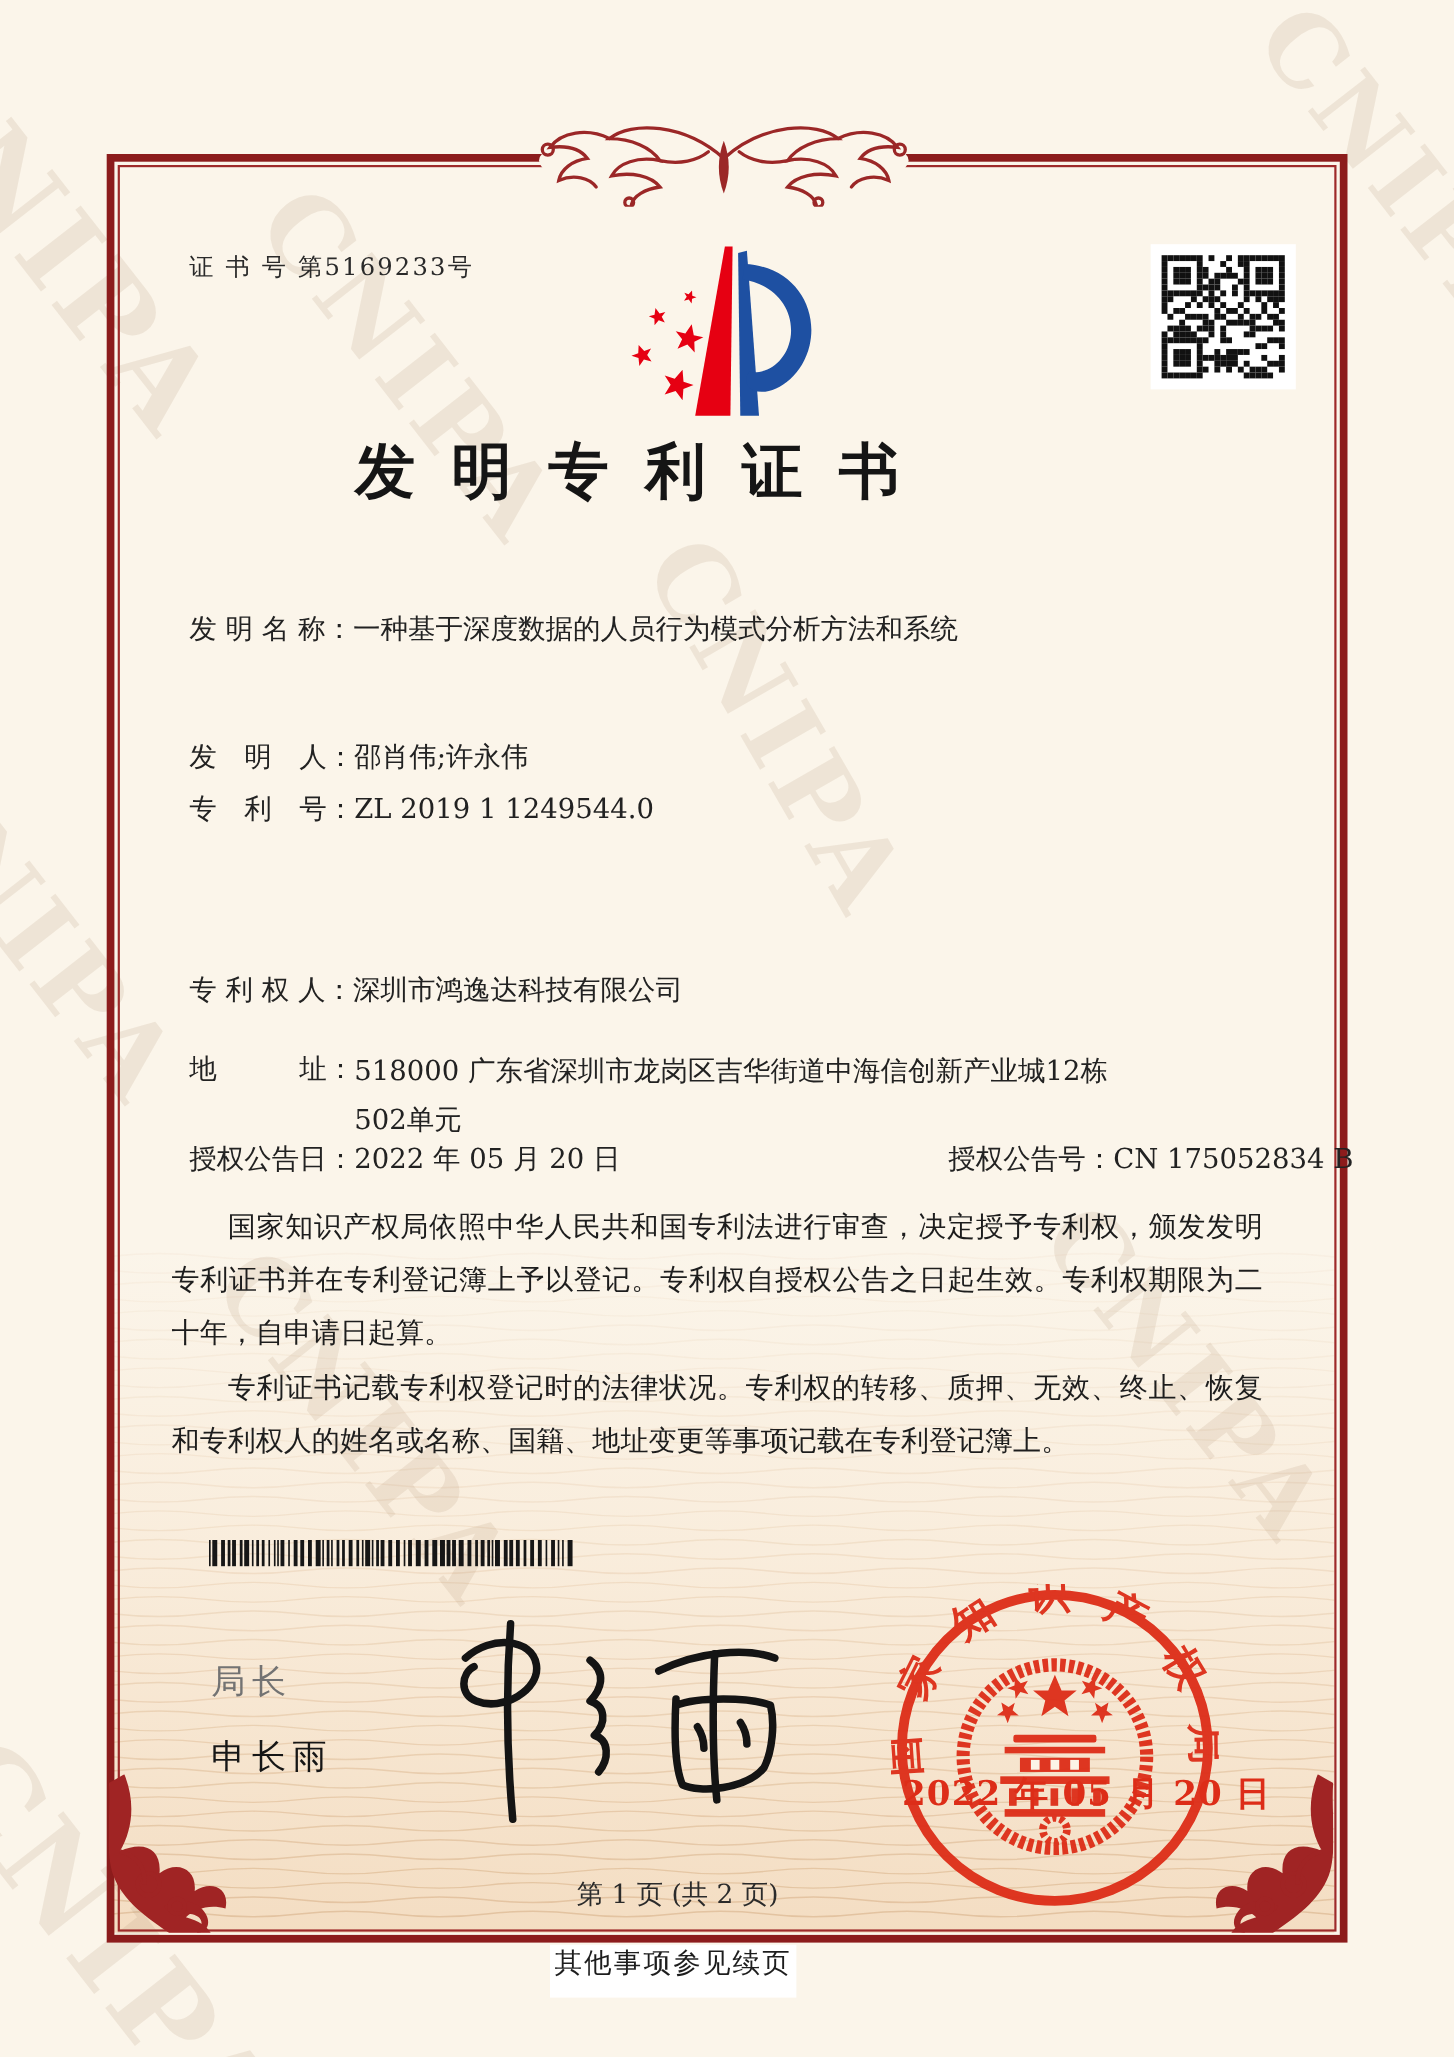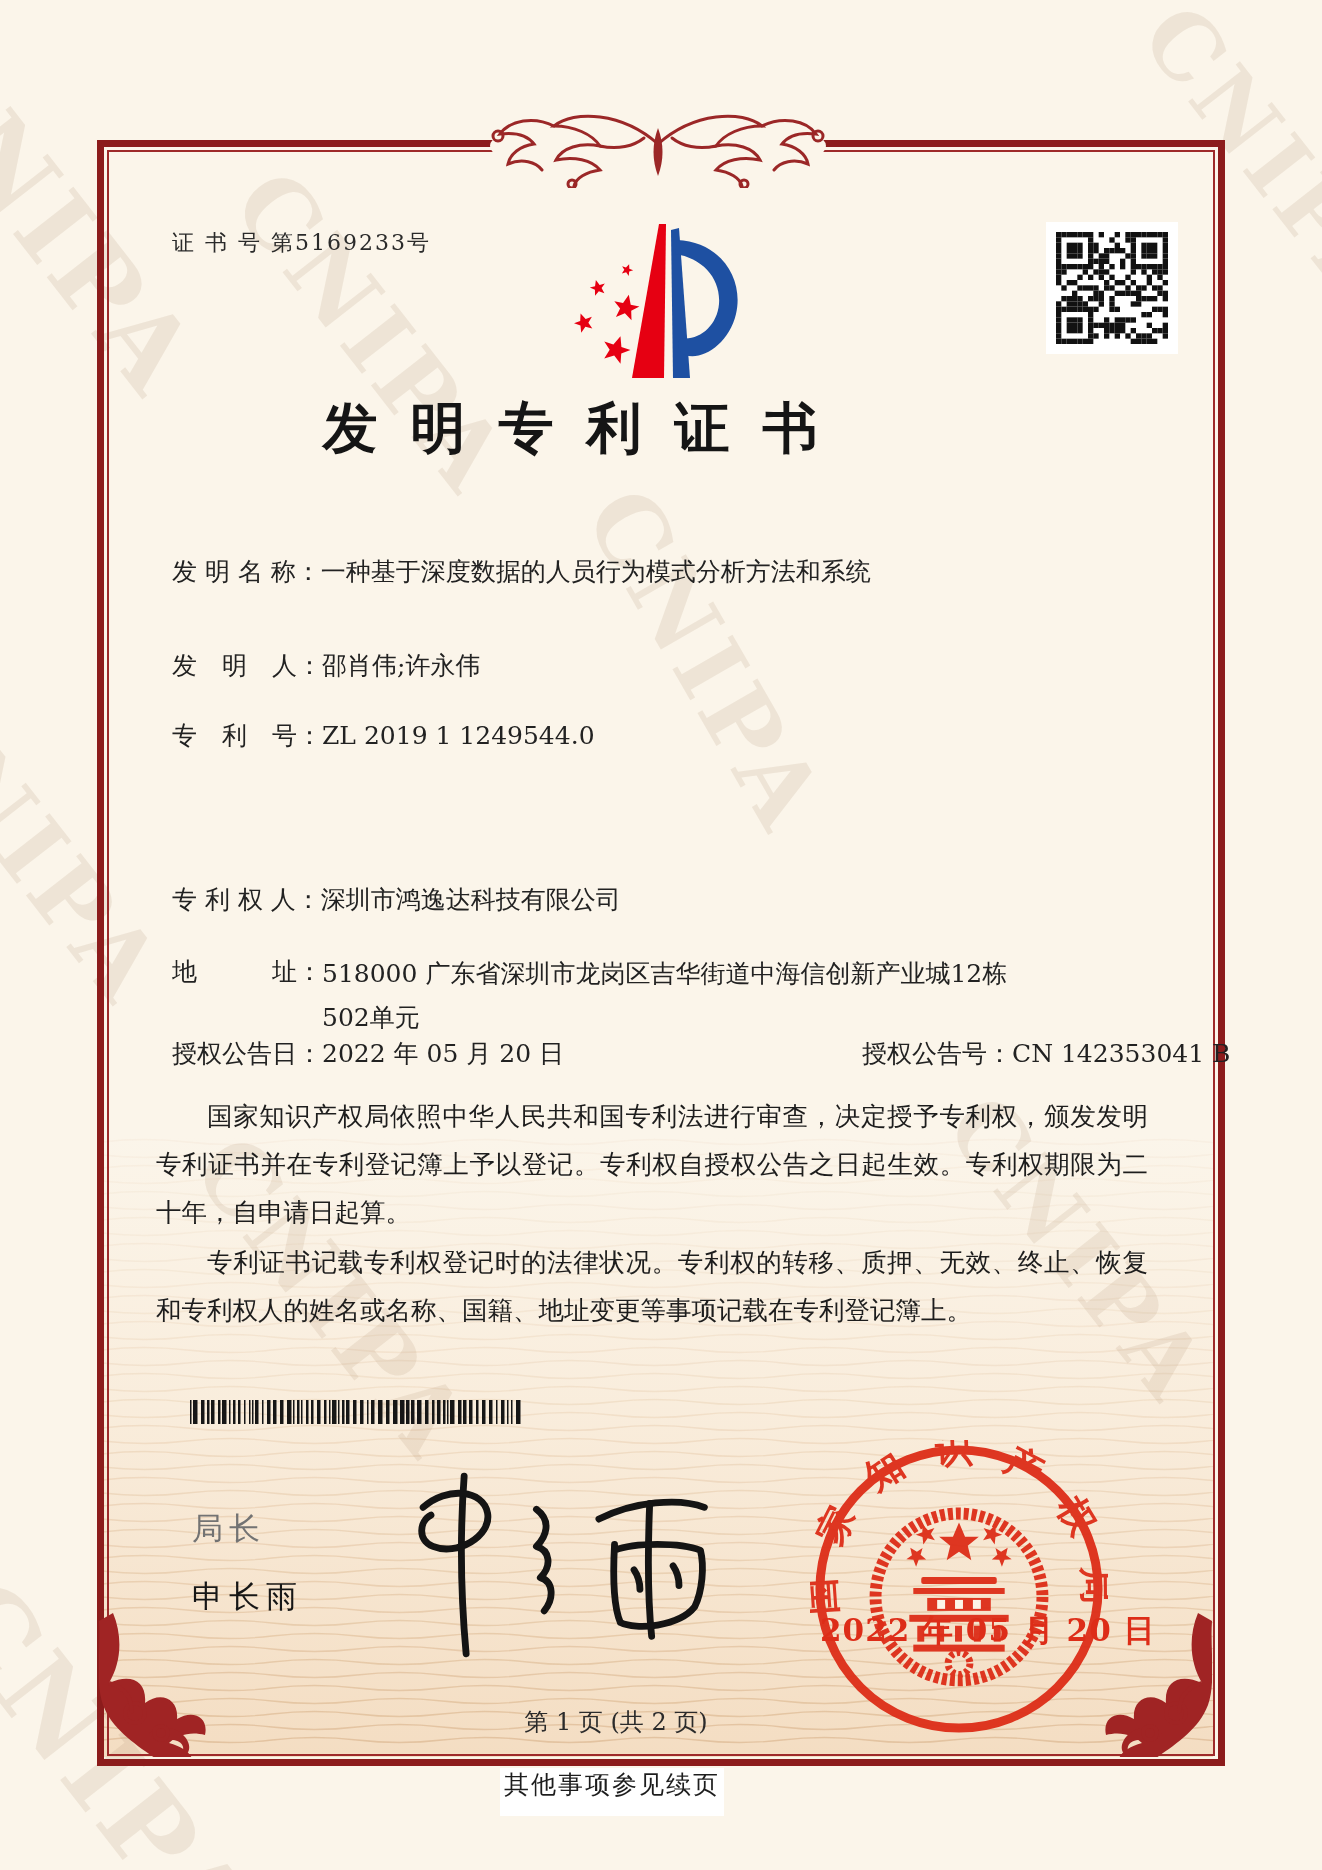--- a/index.html
+++ b/index.html
@@ -431,35 +431,35 @@
       <rect x="95.33" y="116.67" width="5.33" height="5.33" fill="#111"></rect>
       <rect x="100.67" y="116.67" width="5.33" height="5.33" fill="#111"></rect>
       <rect x="106.00" y="116.67" width="5.33" height="5.33" fill="#111"></rect>
     </svg>
 
   <div class="doc-title">发明专利证书</div>
 
   <div class="frow" style="top:552px;">
     <span class="lab">发 明 名 称：</span><span class="val">一种基于深度数据的人员行为模式分析方法和系统</span>
   </div>
-  <div class="frow" style="top:646px;">
+  <div class="frow" style="top:668px;">
     <span class="lab">发　明　人：</span><span class="val">邵肖伟;许永伟</span>
   </div>
   <div class="frow" style="top:716px;">
     <span class="lab">专　利　号：</span><span class="val">ZL 2019 1 1249544.0</span>
   </div>
   <div class="frow" style="top:880px;">
     <span class="lab">专 利 权 人：</span><span class="val">深圳市鸿逸达科技有限公司</span>
   </div>
   <div class="frow" style="top:952px;">
     <span class="lab">地　　　址：</span><span class="val-wrap">518000 广东省深圳市龙岗区吉华街道中海信创新产业城12栋502单元</span>
   </div>
   <div class="frow" style="top:1034px;width:1000px;">
     <span class="lab">授权公告日：</span><span class="val">2022 年 05 月 20 日</span>
-    <span class="grant2"><span class="lab">授权公告号：</span><span class="val">CN 142353041 B</span></span>
+    <span class="grant2"><span class="lab">授权公告号：</span><span class="val">CN 175052834 B</span></span>
   </div>
 
   <div class="body-text">
     <p>国家知识产权局依照中华人民共和国专利法进行审查，决定授予专利权，颁发发明专利证书并在专利登记簿上予以登记。专利权自授权公告之日起生效。专利权期限为二十年，自申请日起算。</p>
     <p>专利证书记载专利权登记时的法律状况。专利权的转移、质押、无效、终止、恢复和专利权人的姓名或名称、国籍、地址变更等事项记载在专利登记簿上。</p>
   </div>
 
   <svg class="barcode" id="barcode" width="336" height="24">
       <rect x="0" y="0" width="1.5" height="24" fill="#161616"></rect>
       <rect x="3" y="0" width="4.5" height="24" fill="#161616"></rect>

